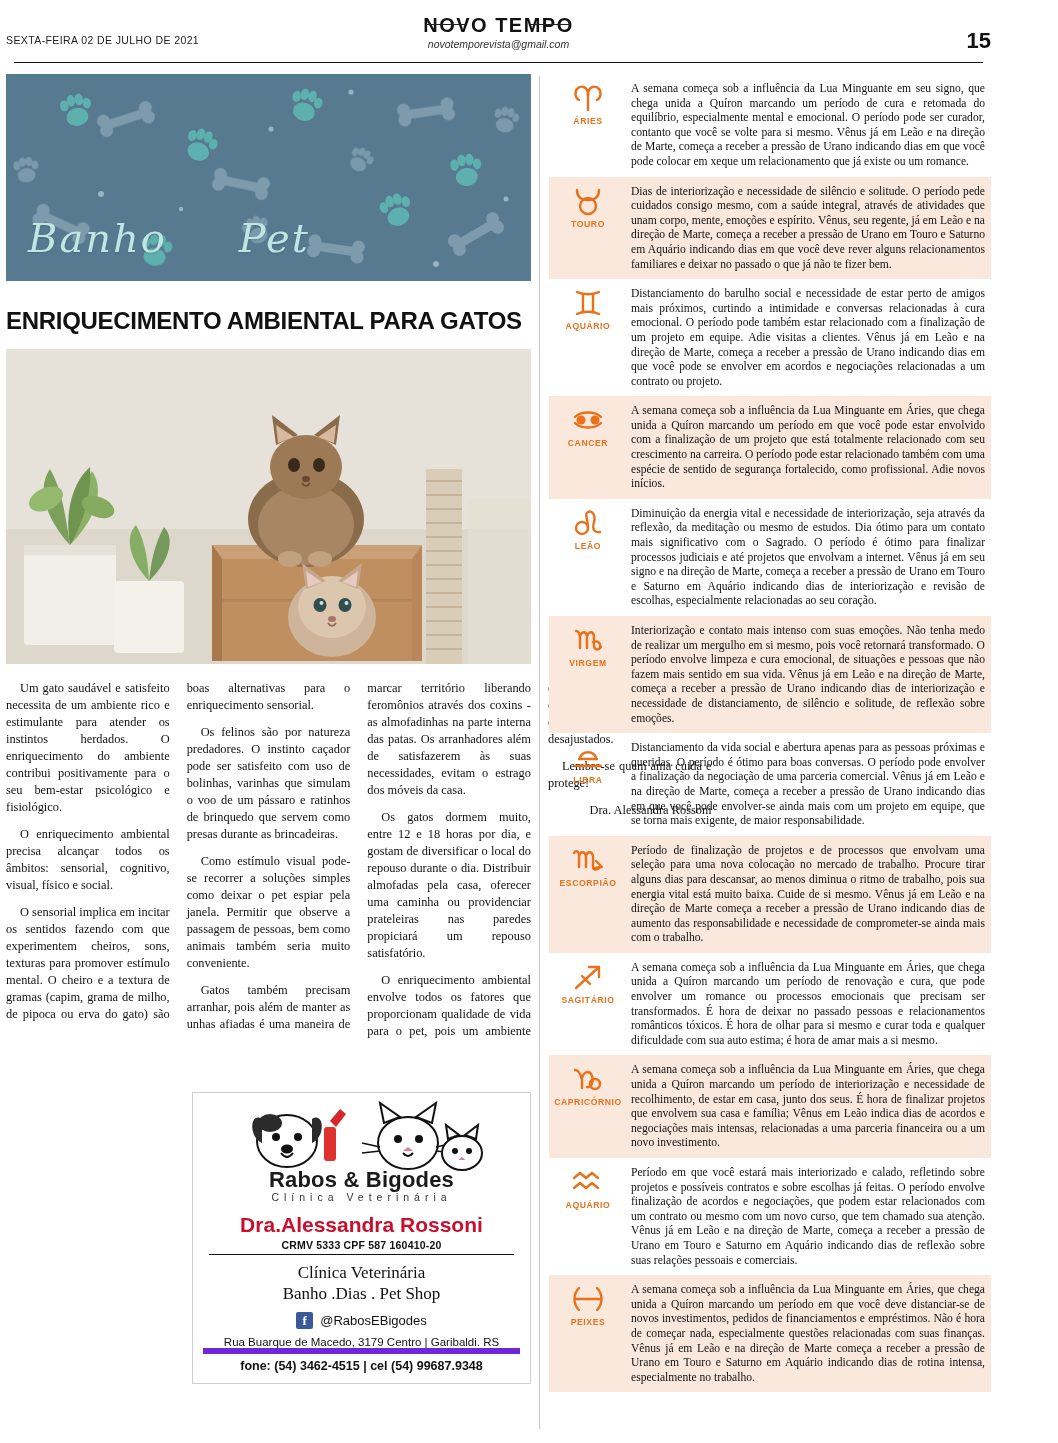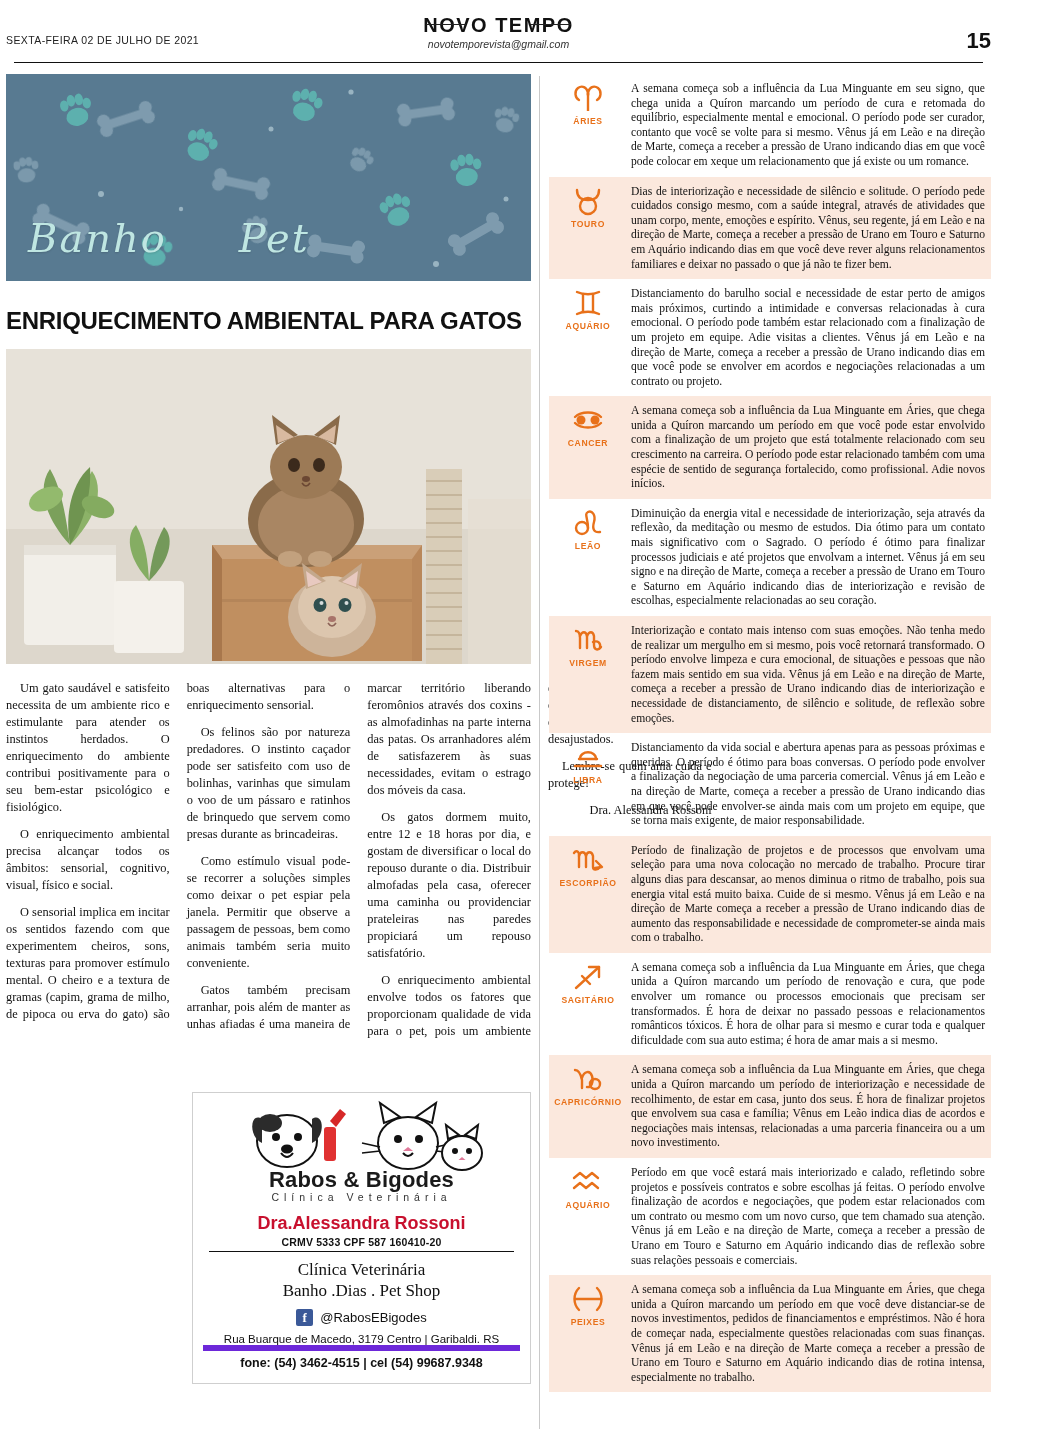--- a/index.html
+++ b/index.html
@@ -95,21 +95,21 @@
   .ad-logo-wrap svg { position:absolute; left:50%; transform:translateX(-50%); top:4px; }
   .ad-brand {
     position:absolute; left:0; right:0; top:74px; text-align:center;
     font-weight:bold; font-size:22px; color:#1a1a1a; letter-spacing:.2px;
   }
   .ad-sub {
     position:absolute; left:0; right:0; top:98px; text-align:center;
     font-size:10.5px; letter-spacing:5px; color:#333;
   }
   .ad-doctor {
-    margin-top:2px; text-align:center; font-weight:bold; font-size:18px; color:#c8102e;
+    margin-top:2px; text-align:center; font-weight:bold; font-size:21px; color:#c8102e;
   }
   .ad-crmv {
     text-align:center; font-size:10.5px; font-weight:bold; color:#111; letter-spacing:.2px;
     border-bottom:1px solid #111; padding-bottom:3px; margin:2px 16px 0 16px;
   }
   .ad-services {
     margin-top:7px; text-align:center; font-family:"Liberation Serif", serif;
     font-size:17px; line-height:21px; color:#111;
   }
   .ad-social {

